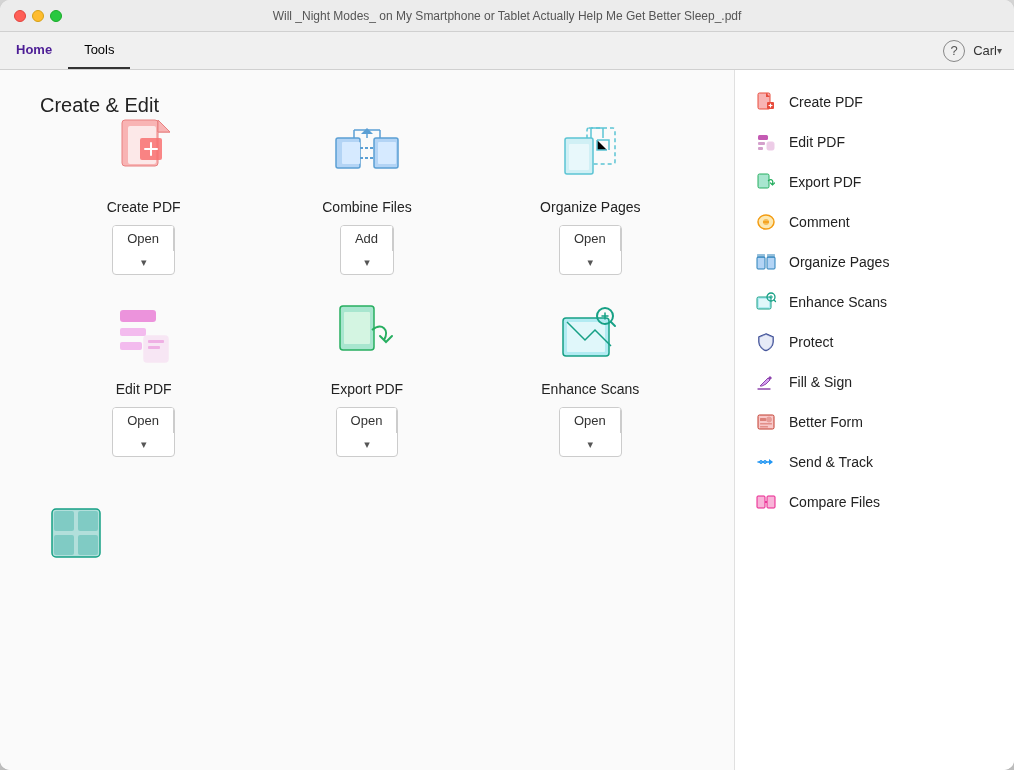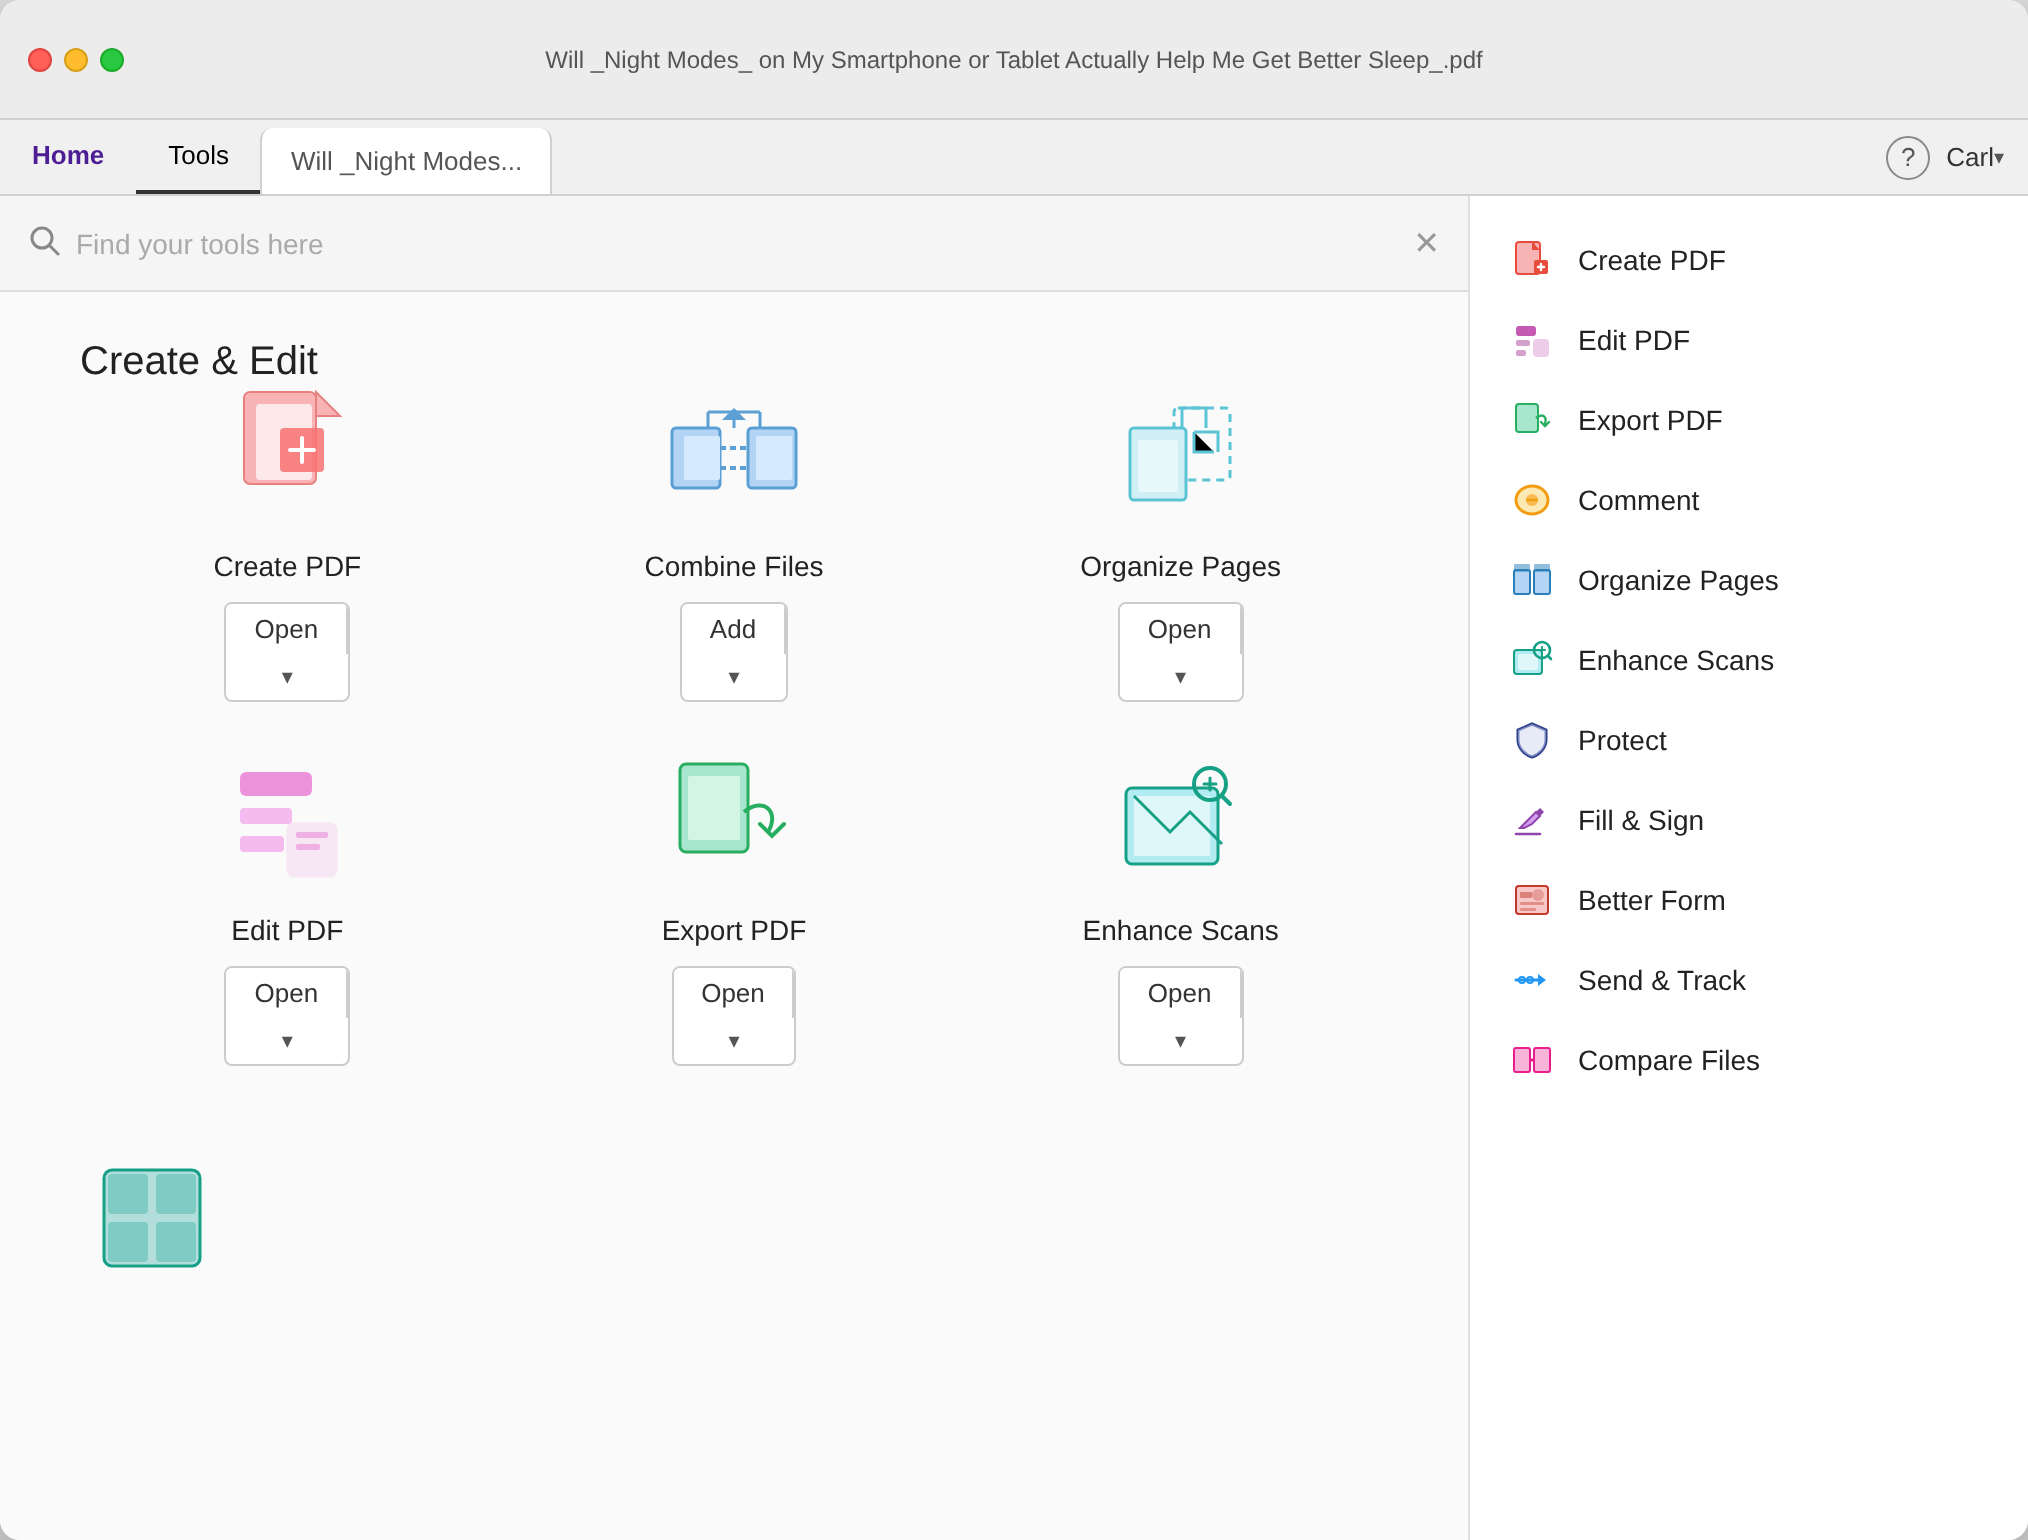--- a/index.html
+++ b/index.html
@@ -16,21 +16,21 @@
       height: 770px;
       background: #f5f5f5;
       border-radius: 10px;
       box-shadow: 0 20px 60px rgba(0,0,0,0.4);
       overflow: hidden;
       display: flex;
       flex-direction: column;
     }
     
     .title-bar {
-      height: 60px;
+      height: 32px;
       background: #ececec;
       border-bottom: 1px solid #d0d0d0;
       display: flex;
       align-items: center;
       position: relative;
       flex-shrink: 0;
     }
     .traffic-lights {
       display: flex;
       align-items: center;
@@ -275,47 +275,34 @@
   </div>
 
   <div class="tab-bar">
     <div class="tab-bar-left">
       <div class="tab">
         <span>Home</span>
       </div>
       <div class="tab active">
         <span>Tools</span>
       </div>
-      <div class="tab-doc">
-        <span>Will _Night Modes...</span>
-      </div>
     </div>
     <div class="tab-bar-right">
       <div class="help-btn">?</div>
       <div class="user-btn">
         <span>Carl</span>
         <span class="chevron">▾</span>
       </div>
     </div>
   </div>
 
   <div class="main-layout">
 
     <div class="content-area">
 
-      <div class="search-bar">
-        <span class="search-icon">
-          <svg width="16" height="16" viewBox="0 0 16 16" fill="none">
-            <circle cx="7" cy="7" r="5" stroke="#888" stroke-width="1.5"></circle>
-            <line x1="11" y1="11" x2="15" y2="15" stroke="#888" stroke-width="1.5" stroke-linecap="round"></line>
-          </svg>
-        </span>
-        <input class="search-input" type="text" placeholder="Find your tools here" style="">
-        <span class="search-clear">✕</span>
-      </div>
 
       <div class="tools-scroll">
         <div class="section-title">Create &amp; Edit</div>
 
         <div class="tools-grid">
 
           <div class="tool-card">
             <div class="tool-icon-area">
               <svg width="60" height="70" viewBox="0 0 60 70">
                 <rect x="8" y="2" width="36" height="46" rx="3" fill="#f8b4b4" stroke="#e88080" stroke-width="1"></rect>

